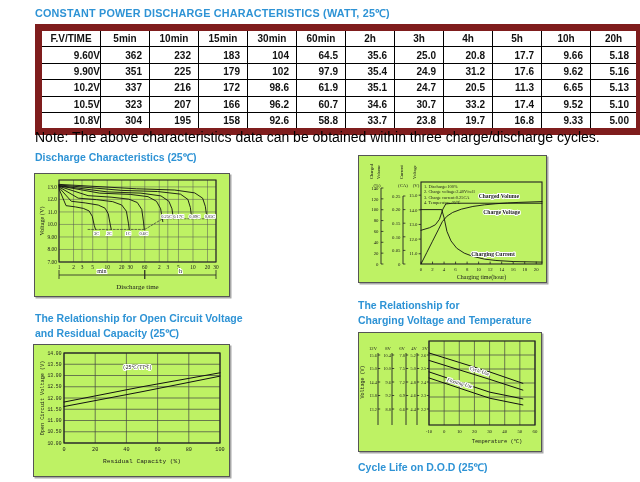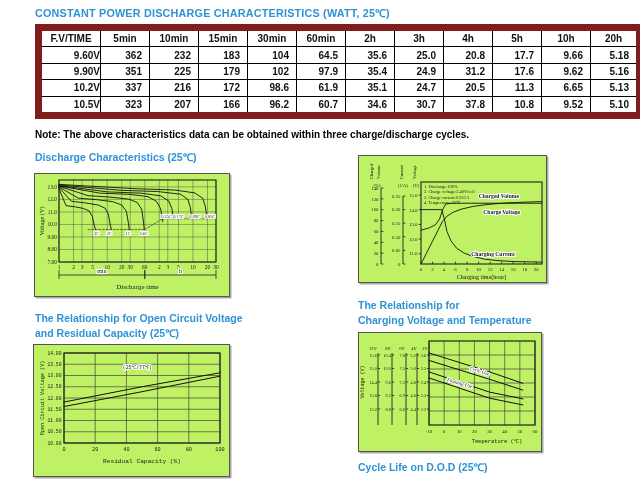--- a/index.html
+++ b/index.html
@@ -6,21 +6,21 @@
   body{
     width:640px;height:482px;position:relative;overflow:hidden;
     background:#ffffff;font-family:"Liberation Sans",sans-serif;
   }
   .abs{position:absolute}
   .sec-title{
     color:var(--accent,#2e93d5);font-weight:bold;font-size:10.5px;line-height:13px;
     white-space:nowrap;
   }
   .main-title{font-size:10.8px;letter-spacing:.2px}
-  .note{font-size:10px;font-weight:700;color:#000;white-space:nowrap}
+  .note{font-size:14px;font-weight:400;color:#000;white-space:nowrap}
   table.pwr{
     border-collapse:collapse;table-layout:fixed;width:602px;border:7px solid #7f1d1d;
   }
   table.pwr th,table.pwr td{
     border:1px solid #000;font-size:10px;color:#111;height:15.4px;padding:0;
     font-weight:bold;overflow:hidden;white-space:nowrap;
   }
   table.pwr th{text-align:center}
   table.pwr td.num{text-align:right;padding-right:7px}
   table.pwr td.fv{text-align:right}
@@ -114,24 +114,38 @@
       </tr>
       <tr>
         <td class="fv">10.5V</td>
         <td class="num">323</td>
         <td class="num">207</td>
         <td class="num">166</td>
         <td class="num">96.2</td>
         <td class="num">60.7</td>
         <td class="num">34.6</td>
         <td class="num">30.7</td>
-        <td class="num">37.8</td>
-        <td class="num">10.8</td>
+        <td class="num">33.2</td>
+        <td class="num">17.4</td>
         <td class="num">9.52</td>
         <td class="num">5.10</td>
+      </tr>
+      <tr>
+        <td class="fv">10.8V</td>
+        <td class="num">304</td>
+        <td class="num">195</td>
+        <td class="num">158</td>
+        <td class="num">92.6</td>
+        <td class="num">58.8</td>
+        <td class="num">33.7</td>
+        <td class="num">23.8</td>
+        <td class="num">19.7</td>
+        <td class="num">16.8</td>
+        <td class="num">9.33</td>
+        <td class="num">5.00</td>
       </tr>
     </tbody>
 </table>
 
 <div class="abs note" style="left:35px;top:129px">Note: The above characteristics data can be obtained within three charge/discharge cycles.</div>
 
 <div class="abs sec-title" style="left:35px;top:151px">Discharge Characteristics (25℃)</div>
 <div class="chart-box" style="left:34px;top:173px;width:194px;height:122px">
     <svg viewBox="0 0 194 122" width="100%" height="100%">
       <line x1="24" y1="6" x2="24" y2="88" stroke="#555" stroke-width="0.5"></line>

